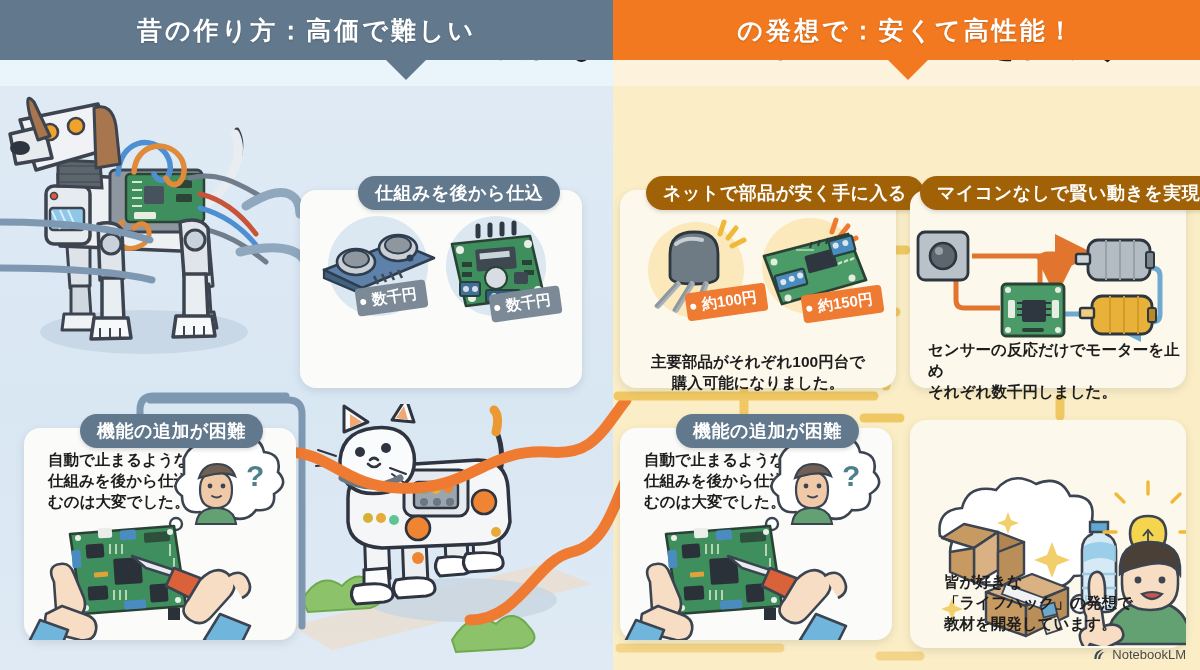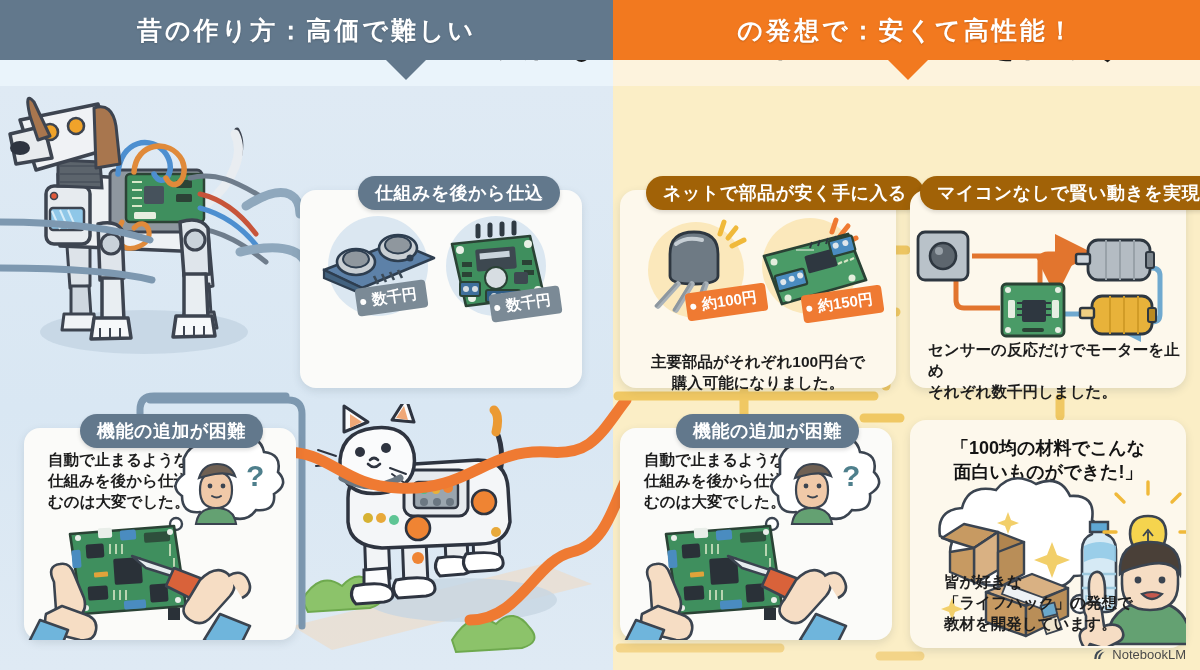--- a/index.html
+++ b/index.html
@@ -479,22 +479,20 @@
       <path d="M108 128 L150 142 L160 152 L122 140 Z" fill="#e7ecef" stroke="#3b4450" stroke-width="2.4" stroke-linejoin="round"></path>
       <path d="M150 140 l26 10 q8 4 4 14 q-4 10 -14 6 l-24 -12 z" fill="#d9623a" stroke="#3b4450" stroke-width="2.6" stroke-linejoin="round"></path>
       <path d="M176 152 q16 -16 28 -6 q12 10 2 22 l-18 20 q-10 12 -22 4 q-12 -8 -2 -20 z" fill="#f6ddc4" stroke="#3b4450" stroke-width="2.6" stroke-linejoin="round"></path>
       <path d="M204 148 q14 -8 20 4 q6 12 -6 18" fill="#f6ddc4" stroke="#3b4450" stroke-width="2.6"></path>
       <path d="M196 186 l30 12 l-14 28 l-32 -14 z" fill="#6fb5dc" stroke="#3b4450" stroke-width="2.6" stroke-linejoin="round"></path>
     </svg>
   </div>
   <div class="pill cool" style="left:676px;top:414px;">機能の追加が困難</div>
 
   <div class="card warm" style="left:910px;top:420px;width:276px;height:228px;">
-    <div class="quote" style="left:0;top:16px;width:276px;">「100均の材料でこんな
-面白いものができた!」</div>
 
     <svg width="276" height="170" viewBox="0 0 276 170" style="position:absolute;left:0;top:56px;">
 
       <path d="M30 60 q-4 -26 22 -28 q6 -24 34 -18 q16 -20 40 -6 q24 -10 34 12 q26 -2 22 24
                q20 14 2 32 q6 24 -20 24 q-12 18 -34 8 q-20 14 -38 0 q-24 6 -32 -14 q-26 -6 -18 -28 z" fill="#ffffff" stroke="#3b4450" stroke-width="2.6"></path>
       <circle cx="170" cy="128" r="9" fill="#fff" stroke="#3b4450" stroke-width="2.4"></circle>
       <circle cx="186" cy="144" r="5" fill="#fff" stroke="#3b4450" stroke-width="2.2"></circle>
 
       <path d="M32 62 l22 -14 l34 8 l-24 16 z" fill="#c79a62" stroke="#3b4450" stroke-width="2.4" stroke-linejoin="round"></path>
       <path d="M88 56 l26 10 l-26 14 l-24 -8 z" fill="#b0854f" stroke="#3b4450" stroke-width="2.4" stroke-linejoin="round"></path>

